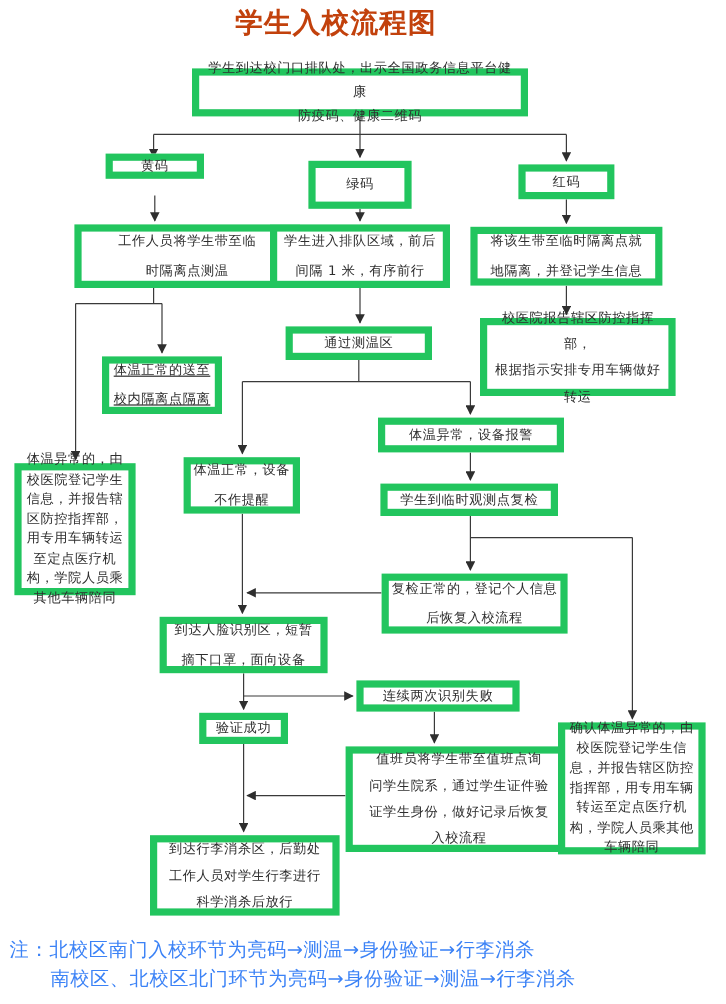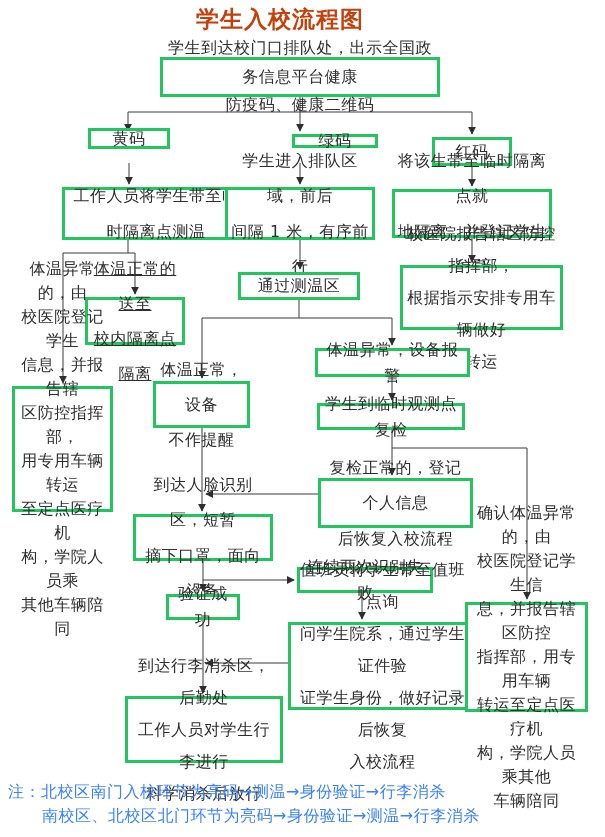--- a/index.html
+++ b/index.html
@@ -25,50 +25,50 @@
   #connectors {
     position: absolute;
     left: 0; top: 0;
     width: 605px; height: 837px;
     z-index: 1;
   }
   .node {
     position: absolute;
     z-index: 2;
     box-sizing: border-box;
-    border: 3px solid #22c55e;
+    border: 6px solid #22c55e;
     background: #ffffff;
     display: flex;
     align-items: center;
     justify-content: center;
     text-align: center;
-    font-size: 16px;
+    font-size: 11px;
     letter-spacing: 0.5px;
     line-height: 1.6;
     white-space: pre-line;
     color: #2e2e2e;
     padding: 1px 2px;
   }
   .lh15 { line-height: 1.5; }
   .lh18 { line-height: 1.8; }
   .lh20 { line-height: 2.0; }
   .lh22 { line-height: 2.2; }
 
   #n-arrive     { left:160px; top:57px;  width:280px; height:40px; }
   #n-yellow     { left:88px;  top:128px; width:82px;  height:21px; }
-  #n-green      { left:257px; top:134px; width:86px;  height:14px;margin-left:35px; }
+  #n-green      { left:257px; top:134px; width:86px;  height:40px; }
   #n-red        { left:432px; top:137px; width:80px;  height:29px; }
   #n-staff      { left:62px;  top:187px; width:188px; height:53px; }
   #n-queue      { left:225px; top:187px; width:150px; height:53px; }
   #n-redisolate { left:392px; top:189px; width:160px; height:49px; }
   #n-tempzone   { left:238px; top:272px; width:122px; height:28px; }
   #n-hospital   { left:400px; top:265px; width:163px; height:65px; }
   #n-normaliso  { left:85px;  top:297px; width:100px; height:48px;text-decoration:underline; }
   #n-alarm      { left:315px; top:348px; width:155px; height:29px; }
-  #n-leftabn    { left:12px;  top:386px; width:101px; height:126px; }
+  #n-leftabn    { left:12px;  top:386px; width:101px; height:110px; }
   #n-noalert    { left:153px; top:381px; width:97px;  height:47px; }
   #n-recheck    { left:317px; top:403px; width:148px; height:27px; }
   #n-recheckok  { left:318px; top:478px; width:155px; height:50px; }
   #n-facerec    { left:133px; top:514px; width:140px; height:47px; }
   #n-failtwice  { left:297px; top:567px; width:136px; height:26px; }
   #n-verifyok   { left:166px; top:594px; width:74px;  height:26px; }
   #n-duty       { left:288px; top:622px; width:189px; height:88px; }
   #n-confirmabn { left:465px; top:602px; width:123px; height:110px; }
   #n-luggage    { left:125px; top:696px; width:158px; height:67px; }
 

